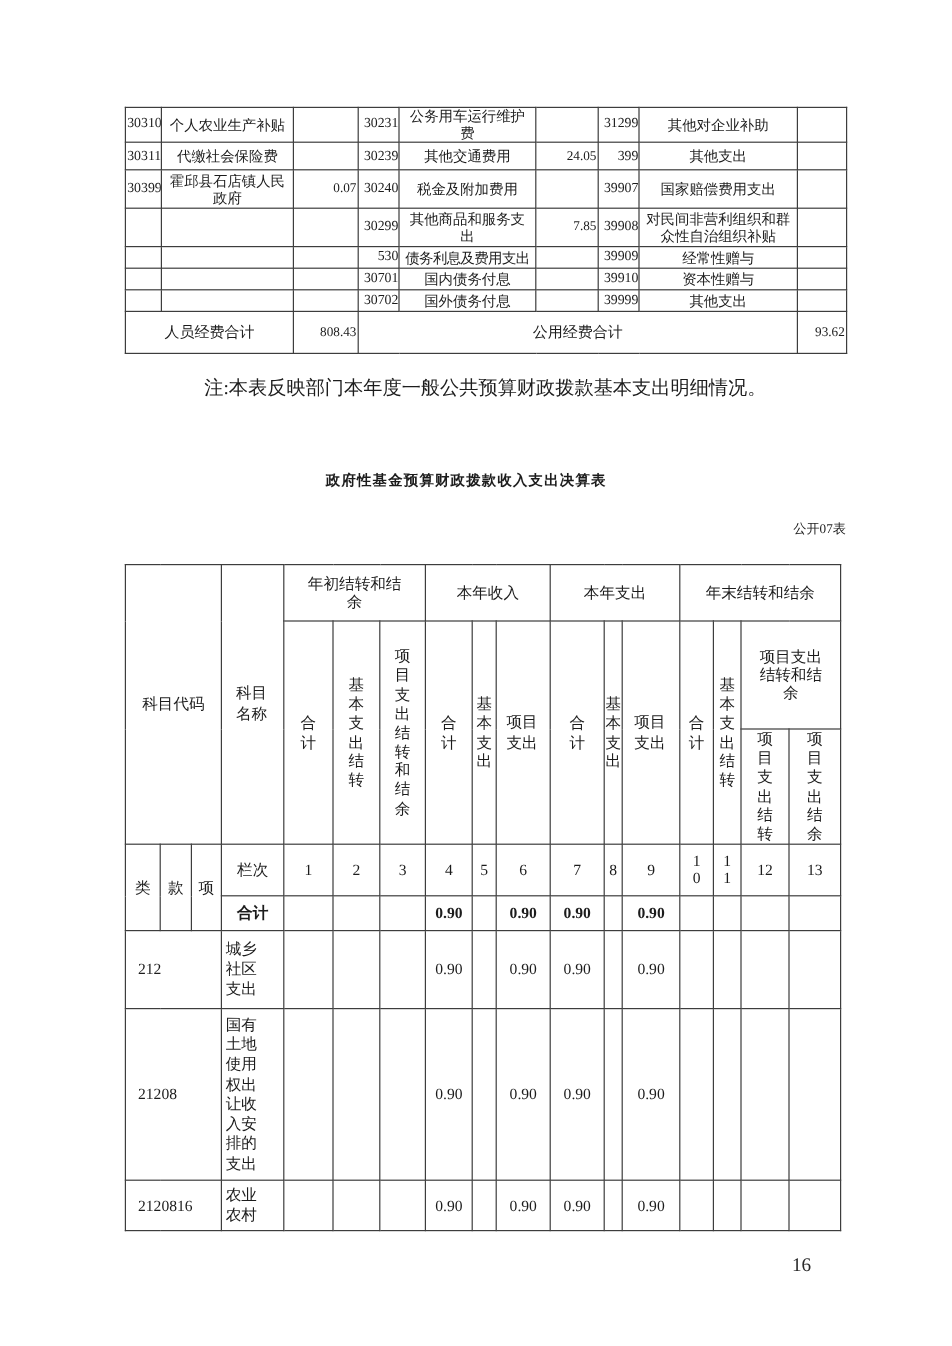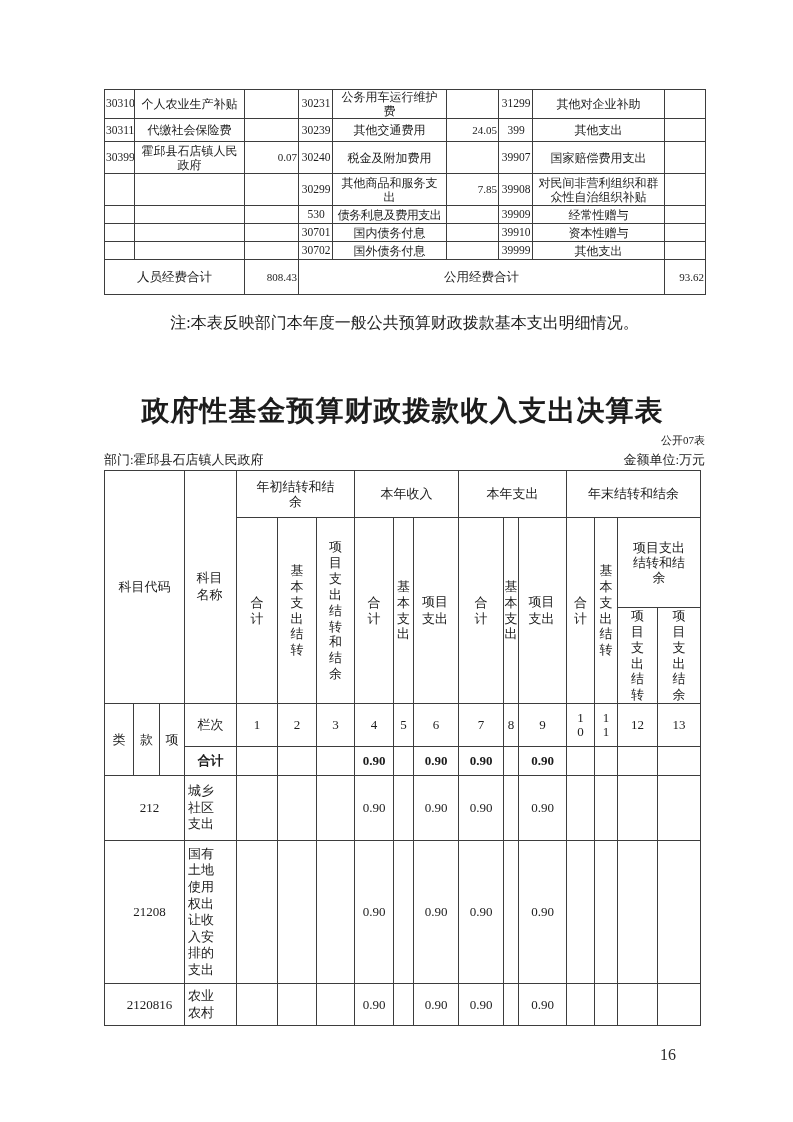--- a/index.html
+++ b/index.html
@@ -3,42 +3,42 @@
 <meta charset="utf-8">
 <style>
   html,body{margin:0;padding:0;background:#fff;}
   .page{position:relative;width:793px;height:1122px;background:#ffffff;overflow:hidden;
         font-family:"Liberation Serif","DejaVu Serif",serif;color:#1c1c1c;}
   table.grid{position:absolute;border-collapse:collapse;table-layout:fixed;}
   table.grid td{border:1px solid #3d3d3d;padding:0;vertical-align:middle;text-align:center;
         line-height:1.18;overflow:hidden;}
   
   .t1{left:104px;top:89px;width:601px;font-size:12px;}
-  .t1 .code{font-size:11.5px;text-align:center;padding-left:1px;}
+  .t1 .code{font-size:11.5px;text-align:right;padding-left:1px;}
   .t1 .name{padding:0 3px;}
   .t1 .tight{white-space:nowrap;letter-spacing:-0.5px;text-align:center;}
   .t1 .val{font-size:11px;text-align:right;padding-right:1px;}
   .t1 .tlabel{font-size:12.5px;}
   .wrapnum{display:inline-block;width:34px;word-break:break-all;text-align:right;line-height:1.15;}
   .note{position:absolute;left:104px;top:313px;width:601px;font-size:16px;text-align:center;}
   
-  .title2{position:absolute;left:102px;top:392px;width:601px;text-align:center;
-          font-size:28px;font-weight:700;letter-spacing:1px;}
+  .title2{position:absolute;left:88px;top:392px;width:601px;text-align:center;
+          font-size:12px;font-weight:700;letter-spacing:1px;}
   .tableno{position:absolute;left:104px;top:433px;width:601px;text-align:right;font-size:11px;}
   .metaline{position:absolute;left:104px;top:451px;width:601px;display:flex;
             justify-content:space-between;font-size:13px;}
   
   .t2{left:104px;top:470px;width:596px;font-size:13px;}
   .t2 .ghead{padding:0 14px;}
   .t2 .pcf{padding:0 13px;}
   .vert{display:inline-block;width:1.05em;word-break:break-all;line-height:1.22;text-align:center;}
   .w2{display:inline-block;width:2.15em;word-break:break-all;line-height:1.28;text-align:left;}
   .nwrap{display:inline-block;width:1ch;word-break:break-all;line-height:1.1;}
   .t2 .b{font-weight:700;}
-  .t2 .codecell{text-align:center;padding-left:10px;}
+  .t2 .codecell{text-align:left;padding-left:10px;}
   .t2 .namecell{text-align:left;padding-left:3px;}
   .pagenum{position:absolute;left:660px;top:1046px;width:40px;font-size:16px;text-align:left;color:#2a2a2a;}
 </style>
 </head>
 <body>
 
 <div class="page">
 
   <table class="grid t1">
     <colgroup>
@@ -136,24 +136,20 @@
         <td class="tlabel" colspan="5">公用经费合计</td>
         <td class="val"><span class="wrapnum">93.62</span></td>
       </tr>
     </tbody>
   </table>
 
   <div class="note">注:本表反映部门本年度一般公共预算财政拨款基本支出明细情况。</div>
 
   <div class="title2">政府性基金预算财政拨款收入支出决算表</div>
   <div class="tableno">公开07表</div>
-  <div class="metaline">
-    <span>部门:霍邱县石店镇人民政府</span>
-    <span>金额单位:万元</span>
-  </div>
 
   <table class="grid t2">
     <colgroup>
       <col style="width:29px">
         <col style="width:26px">
         <col style="width:25px">
         <col style="width:52px">
       <col style="width:41px">
         <col style="width:39px">
         <col style="width:38px">

